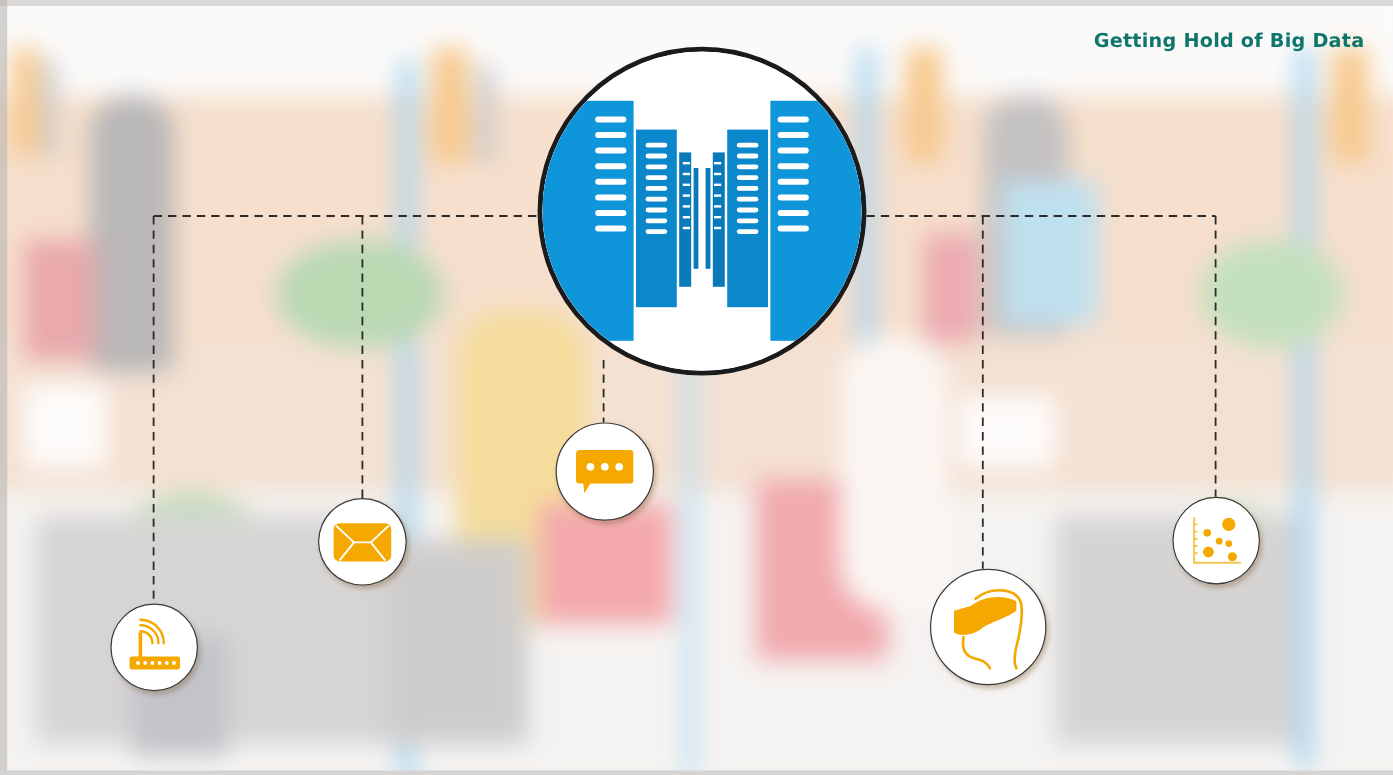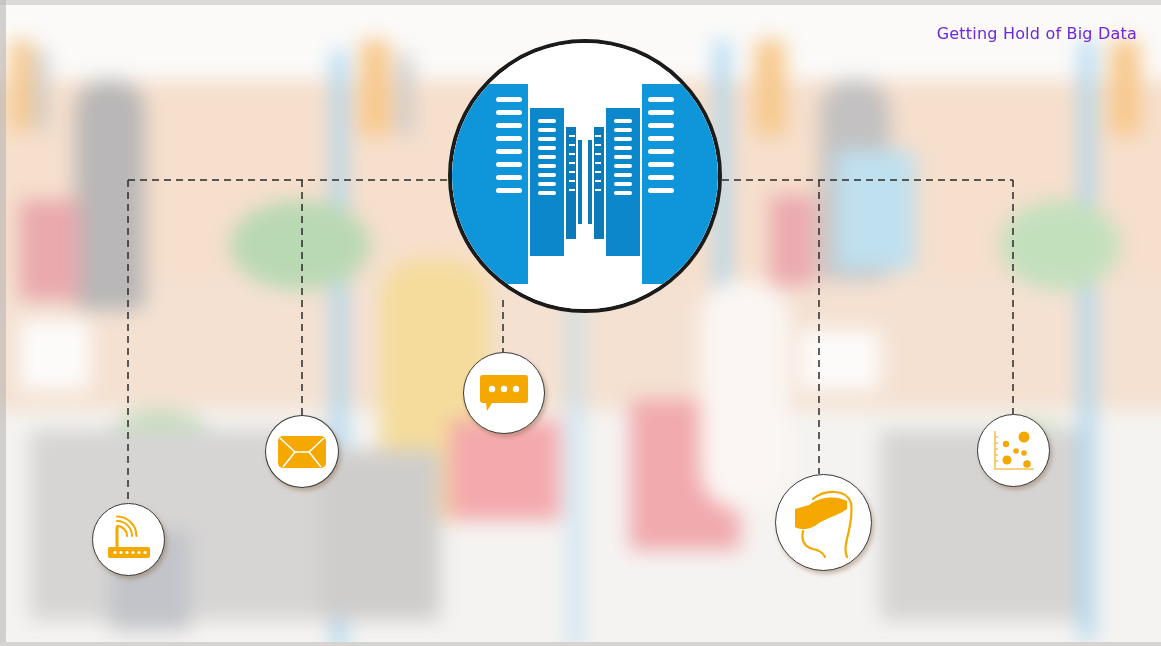--- a/index.html
+++ b/index.html
@@ -3,21 +3,21 @@
 <meta charset="utf-8">
 <style>
   html,body{margin:0;padding:0;}
   body{width:1161px;height:646px;overflow:hidden;position:relative;background:#f4f1ef;font-family:"DejaVu Sans",sans-serif;}
   .scene{position:absolute;inset:0;overflow:hidden;}
   .bg{position:absolute;inset:-20px;filter:blur(10px);}
   .blk{position:absolute;}
   .frame-left{position:absolute;left:0;top:0;width:6px;height:646px;background:#b9b6b4;opacity:.6;}
   .frame-top{position:absolute;left:0;top:0;width:1161px;height:5px;background:#dcdad8;}
   .frame-bottom{position:absolute;left:0;bottom:0;width:1161px;height:4px;background:#d6d4d2;}
-  .title{position:absolute;right:24px;top:24px;color:#6d28d9;font-size:16px;letter-spacing:.2px;font-family:"DejaVu Sans",sans-serif;font-weight:400;}
+  .title{position:absolute;right:24px;top:24px;color:#0f766e;font-size:16px;letter-spacing:.2px;font-family:"DejaVu Sans",sans-serif;font-weight:700;}
   svg.lines{position:absolute;left:0;top:0;}
   .hub{position:absolute;left:448px;top:39px;width:274px;height:274px;border-radius:50%;background:#fff;border:4px solid #1b1b1b;box-sizing:border-box;overflow:hidden;}
   .node{position:absolute;border-radius:50%;background:#fff;border:1.5px solid #3a3a3a;box-sizing:border-box;box-shadow:2px 3px 4px rgba(120,80,40,.35);display:flex;align-items:center;justify-content:center;}
 </style>
 </head>
 <body>
 
 <div class="scene">
 
   <div class="bg">

